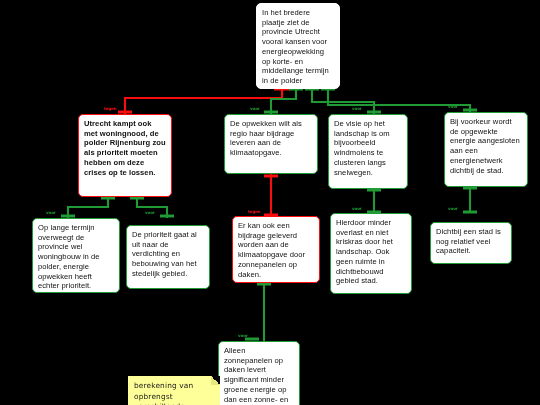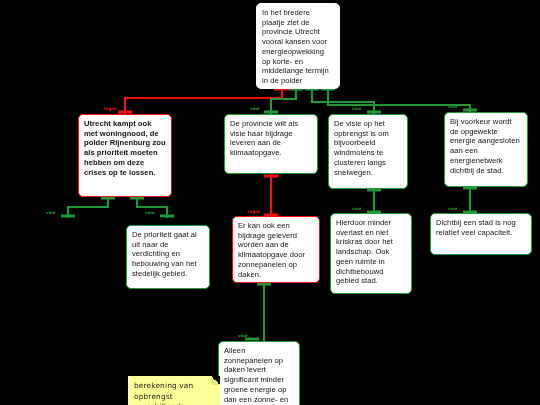--- a/index.html
+++ b/index.html
@@ -107,45 +107,48 @@
 
   <div class="node plain" style="left:256px;top:3px;width:84px;height:86px;border-color:#ffffff;">
     <span>In het bredere plaatje ziet de provincie Utrecht vooral kansen voor energieopwekking op korte- en middellange termijn in de polder Rijnenburg.</span>
   </div>
 
   <div class="node red" style="left:78px;top:114px;width:94px;height:83px;font-weight:bold;">
     <span>Utrecht kampt ook met woningnood, de polder Rijnenburg zou als prioriteit moeten hebben om deze crises op te lossen.</span>
   </div>
 
   <div class="node green" style="left:224px;top:114px;width:94px;height:60px;">
-    <span>De provincie wilt als visie haar bijdrage leveren aan de klimaatopgave.</span>
+    <span>De opwekken wilt als regio haar bijdrage leveren aan de klimaatopgave.</span>
   </div>
 
   <div class="node green" style="left:328px;top:114px;width:80px;height:75px;">
-    <span>De visie op het opbrengst is om bijvoorbeeld windmolens te clusteren langs snelwegen.</span>
+    <span>De visie op het landschap is om bijvoorbeeld windmolens te clusteren langs snelwegen.</span>
   </div>
 
   <div class="node green" style="left:428px;top:112px;width:84px;height:75px;margin-left:16px;">
     <span>Bij voorkeur wordt de opgewekte energie aangesloten aan een energienetwerk dichtbij de stad.</span>
   </div>
 
+  <div class="node green" style="left:32px;top:218px;width:88px;height:75px;">
+    <span>Op lange termijn overweegt de provincie wel woningbouw in de polder, energie opwekken heeft echter prioriteit.</span>
+  </div>
 
   <div class="node green" style="left:126px;top:218px;width:84px;height:64px;margin-top:7px;">
     <span>De prioriteit gaat al uit naar de verdichting en bebouwing van het stedelijk gebied.</span>
   </div>
 
   <div class="node red" style="left:232px;top:216px;width:88px;height:67px;">
     <span>Er kan ook een bijdrage geleverd worden aan de klimaatopgave door zonnepanelen op daken.</span>
   </div>
 
   <div class="node green" style="left:330px;top:213px;width:82px;height:81px;">
     <span>Hierdoor minder overlast en niet kriskras door het landschap. Ook geen ruimte in dichtbebouwd gebied stad.</span>
   </div>
 
-  <div class="node green" style="left:430px;top:213px;width:102px;height:42px;">
+  <div class="node green" style="left:430px;top:222px;width:82px;height:42px;">
     <span>Dichtbij een stad is nog relatief veel capaciteit.</span>
   </div>
 
   <div class="node green" style="left:218px;top:341px;width:82px;height:78px;">
     <span>Alleen zonnepanelen op daken levert significant minder groene energie op dan een zonne- en windpark in de polder.</span>
   </div>
 
   <div class="note" style="left:128px;top:376px;width:92px;height:46px;">
     <span class="fold"></span>
     <span>berekening van opbrengst verschillende scenario's.</span>

